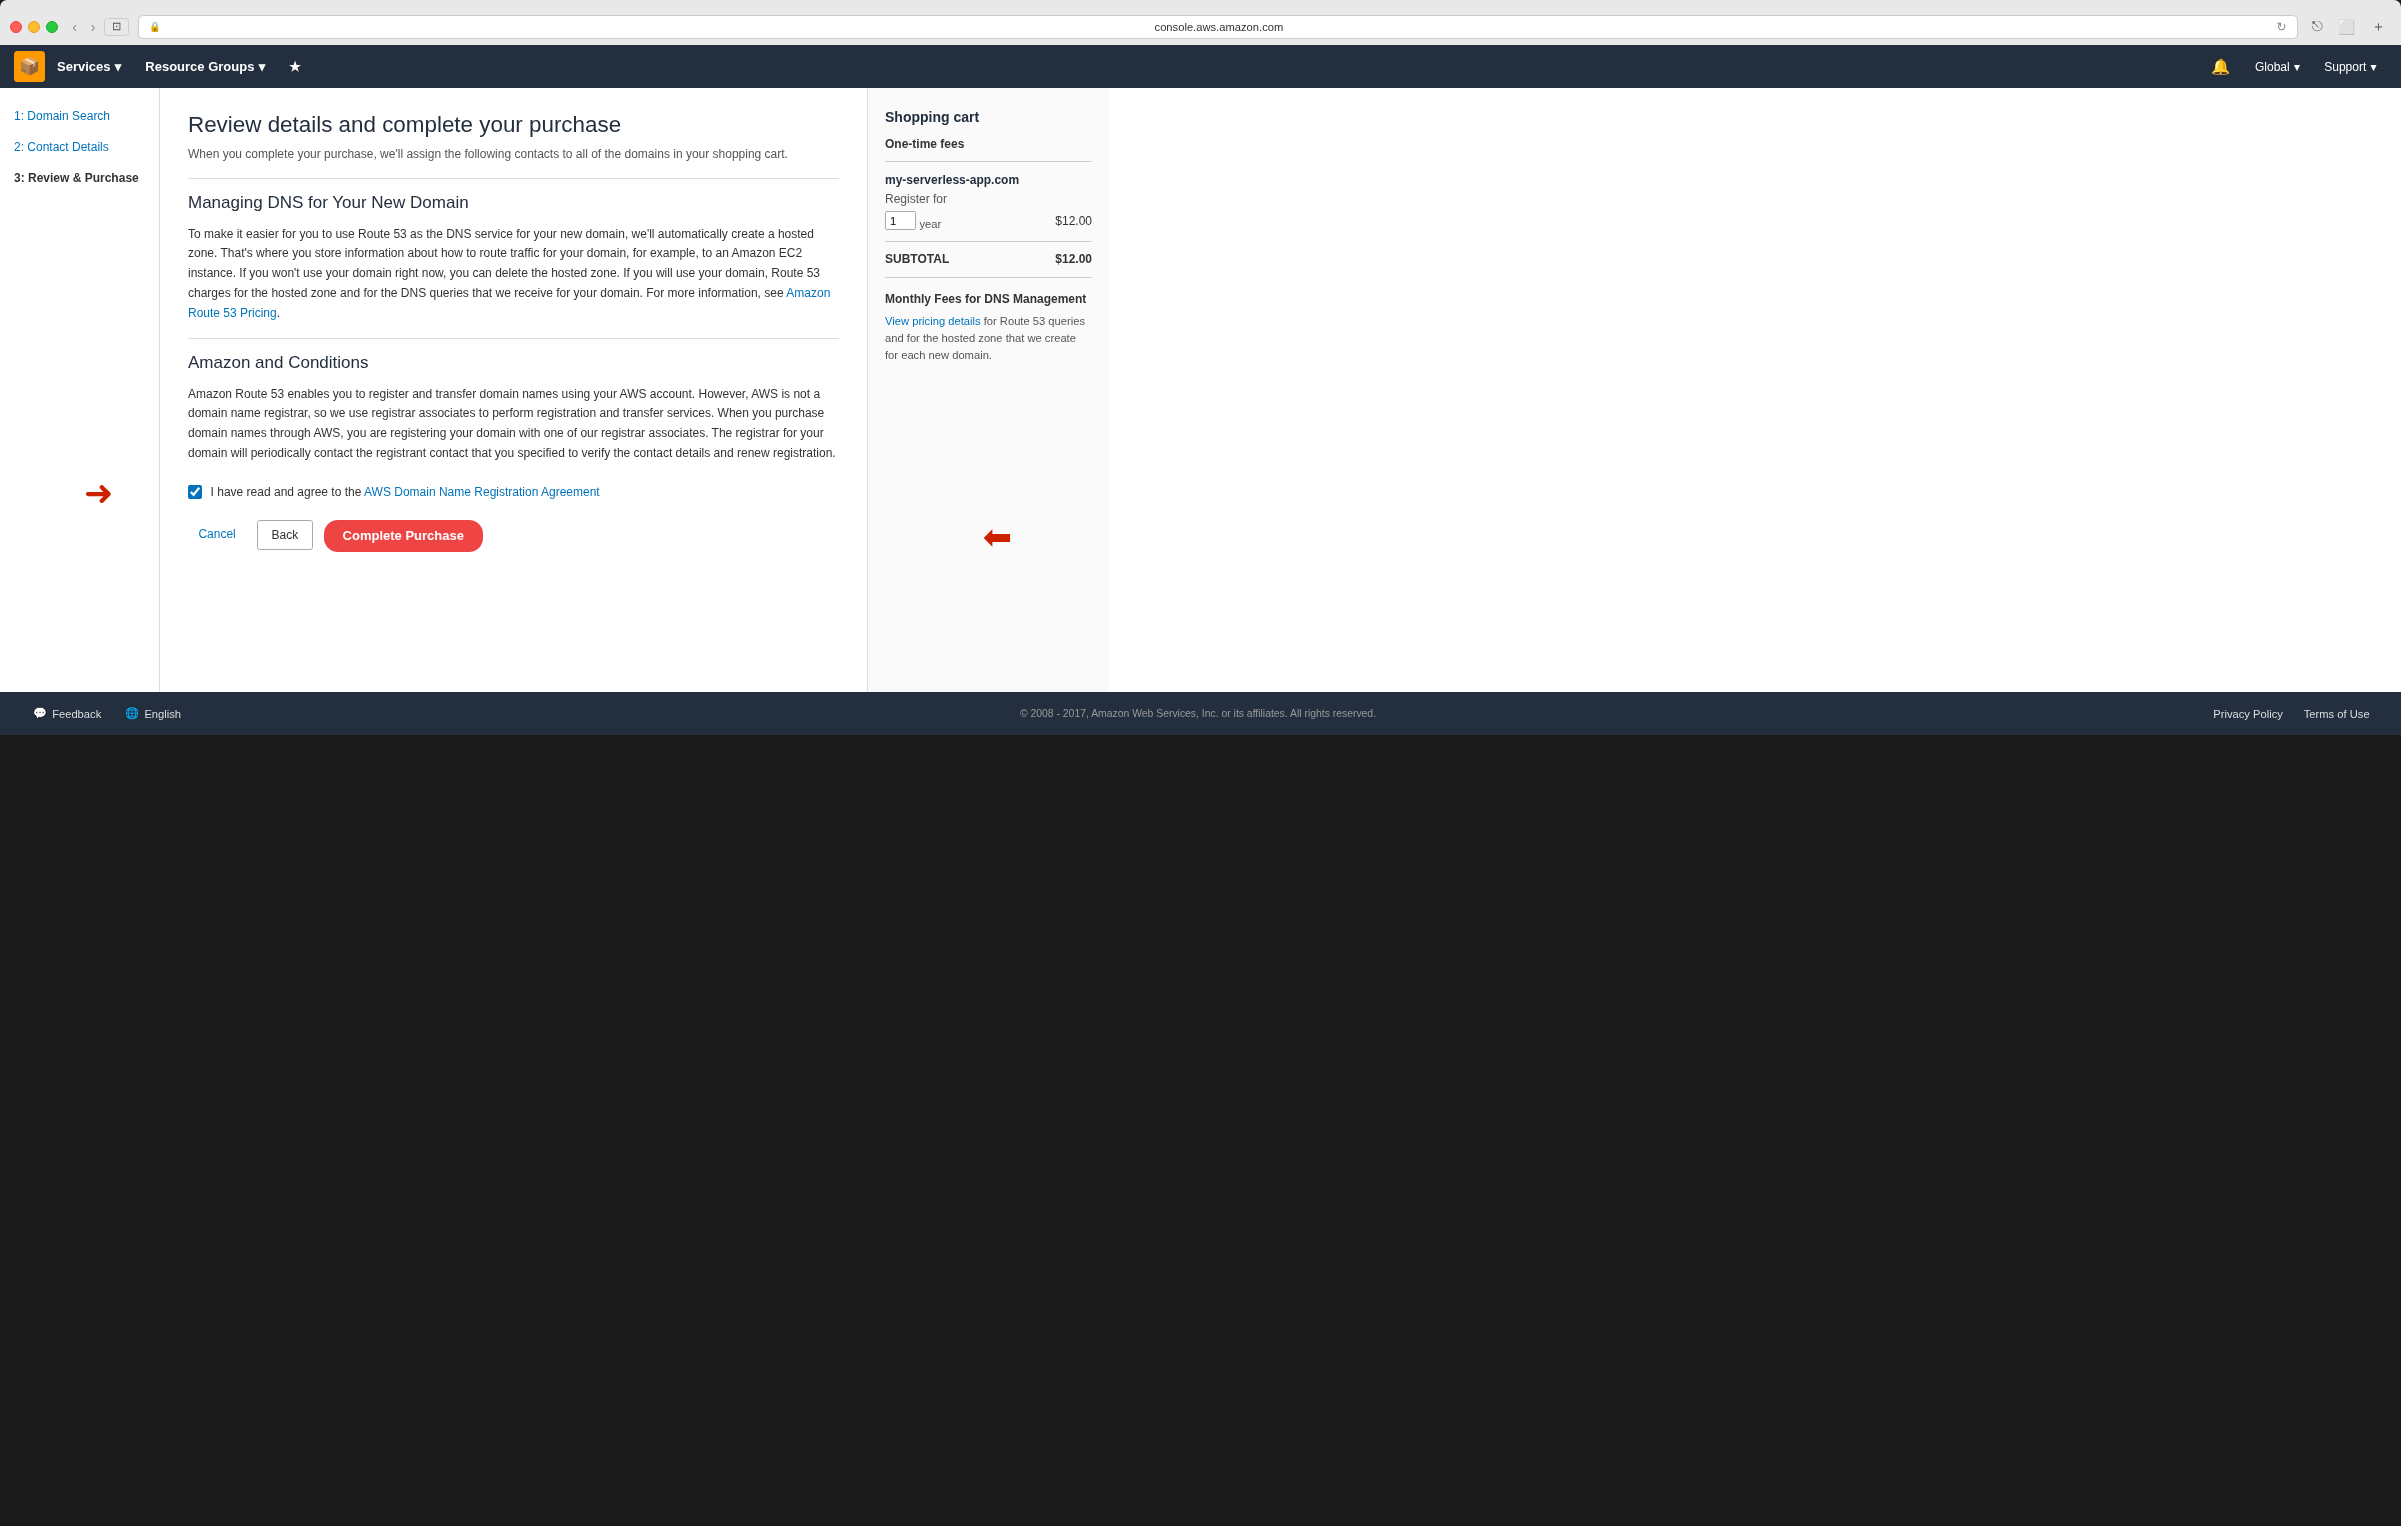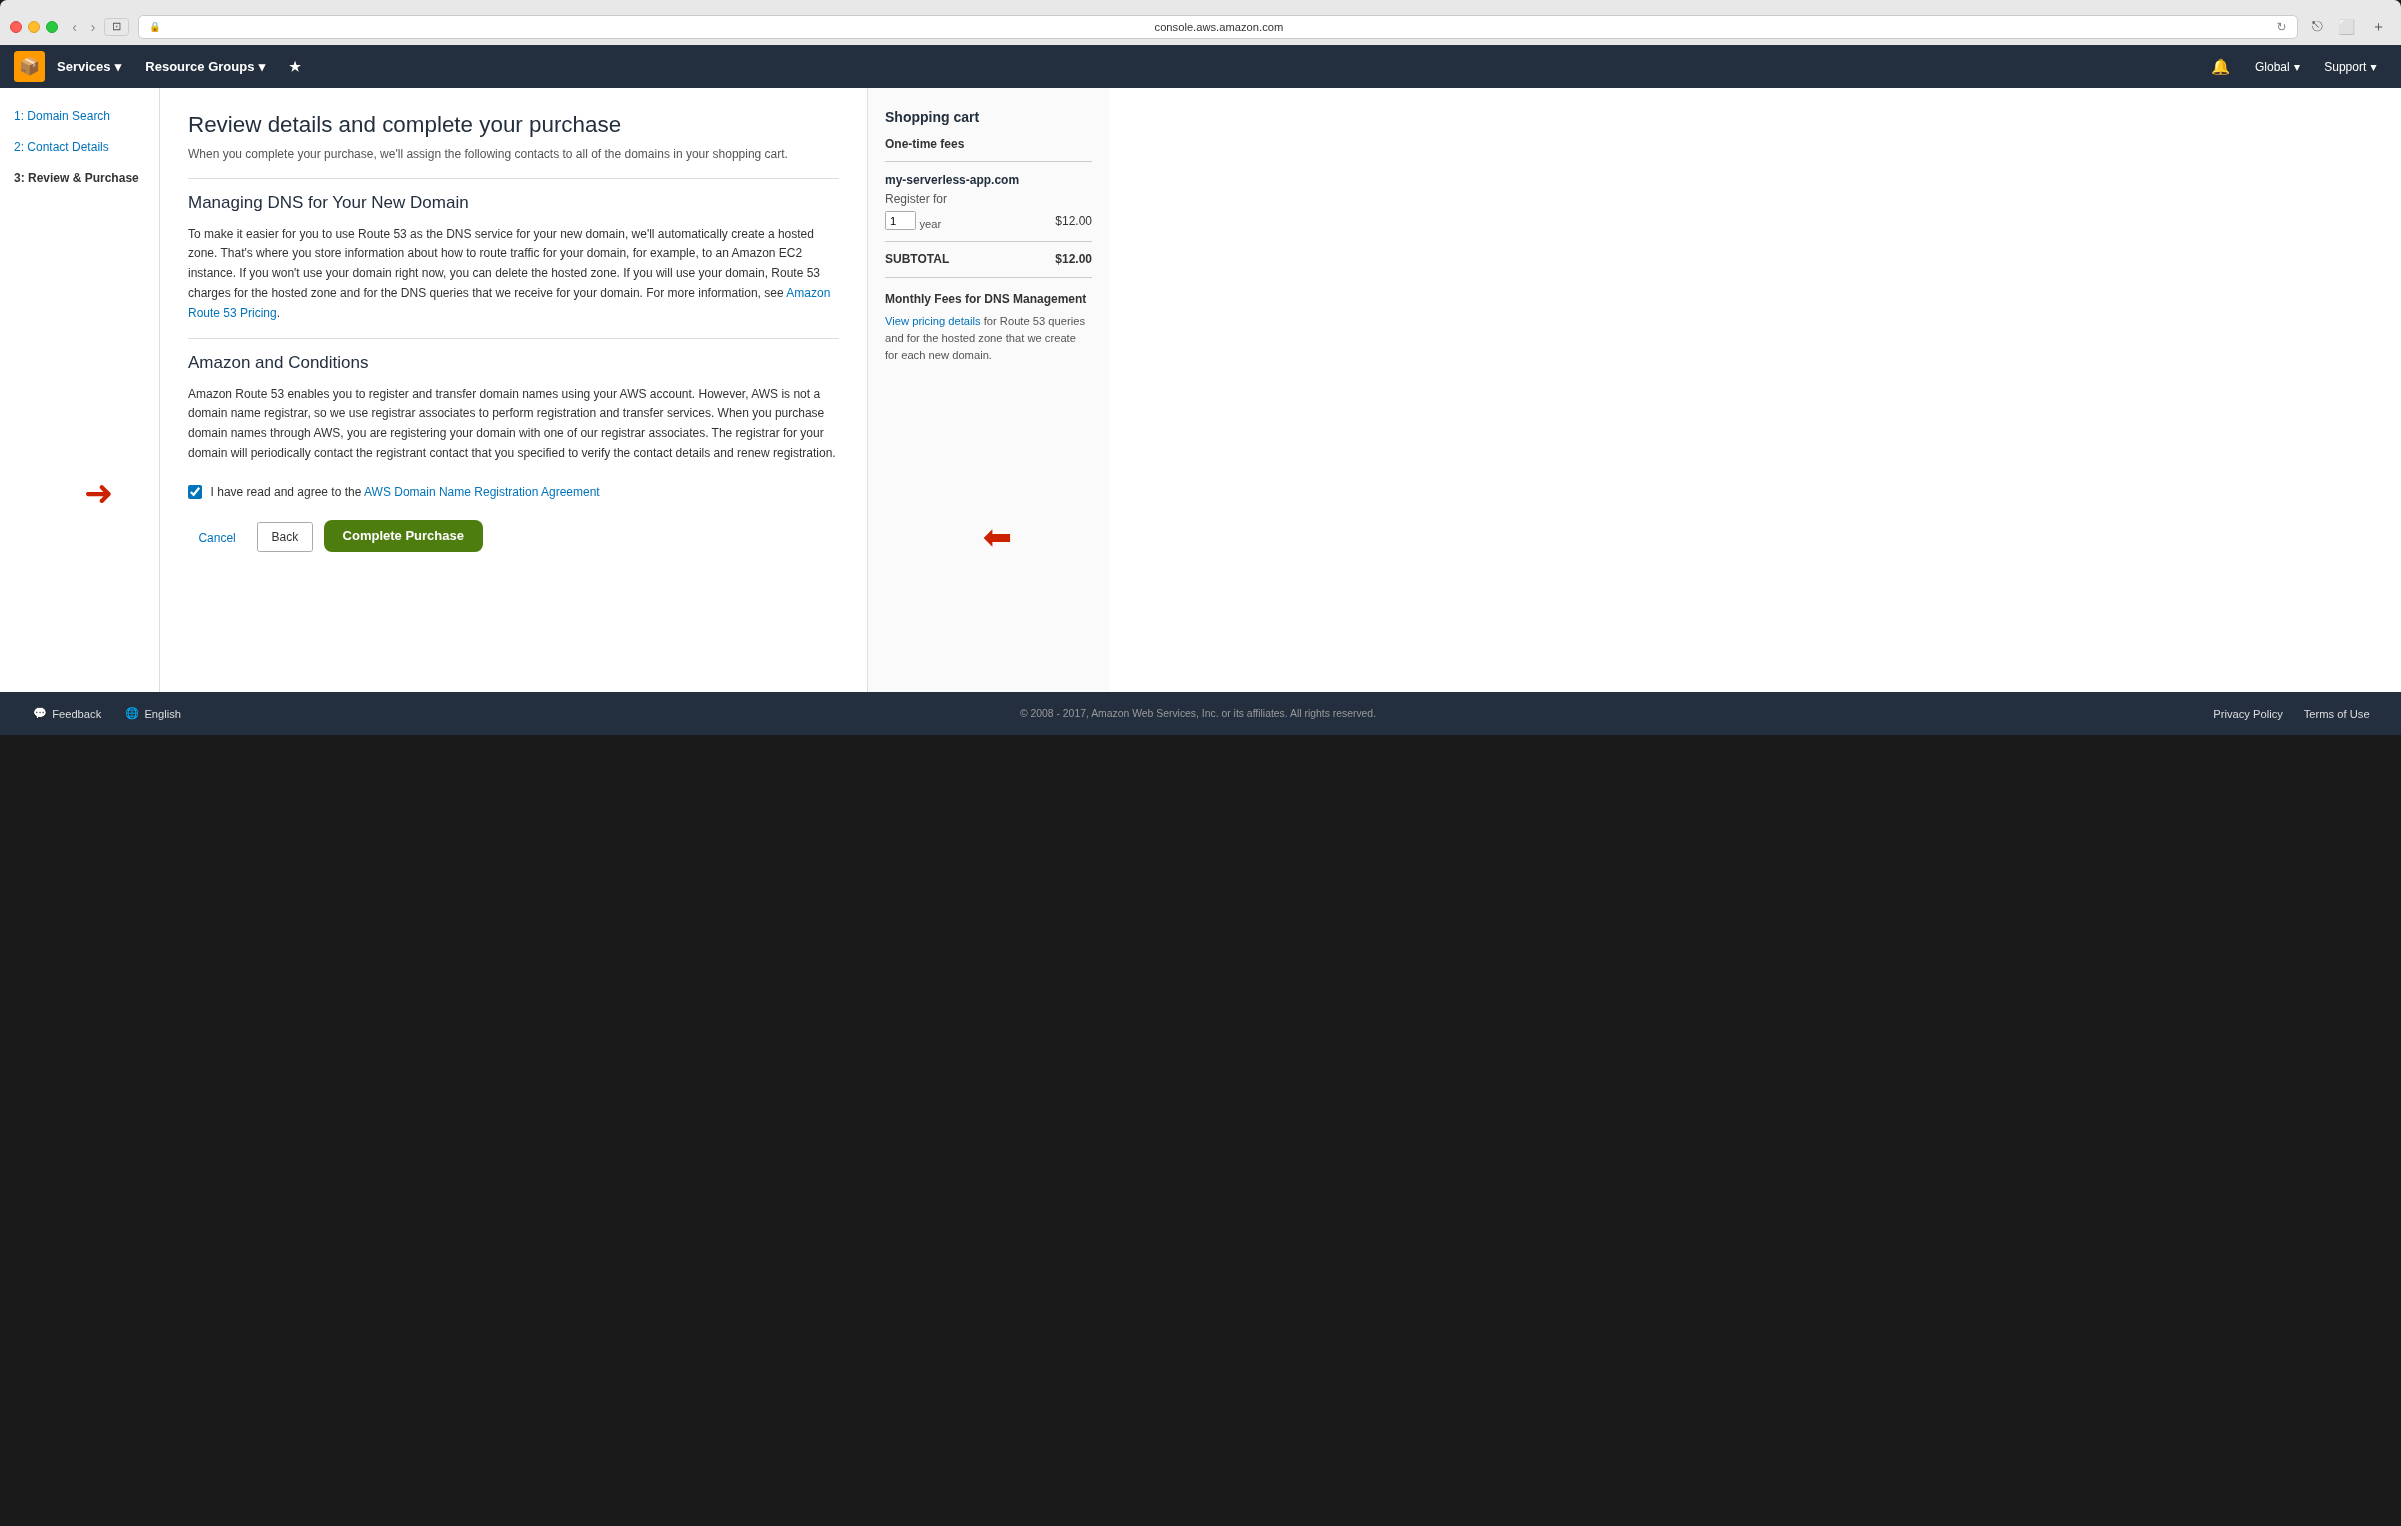--- a/index.html
+++ b/index.html
@@ -235,21 +235,21 @@
       top: 50%;
       transform: translateY(-50%);
       font-size: 35px;
       color: #cc2200;
       line-height: 1;
     }
 
     
     .button-row {
       display: flex;
-      align-items: flex-end;
+      align-items: flex-start;
       gap: 10.4px;
       margin-top: 17px;
       position: relative;
     }
     .btn-cancel {
       background: none;
       border: none;
       color: #0073bb;
       font-size: 12px;
       cursor: pointer;
@@ -258,28 +258,28 @@
     .btn-back {
       background: white;
       border: 0.9px solid #aaa;
       color: #333;
       font-size: 12px;
       cursor: pointer;
       padding: 7px 14px;
       border-radius: 2.6px;
     }
     .btn-complete {
-      background: #4d7c0f;
+      background: #ef4444;
       border: none;
       color: white;
       font-size: 13px;
       font-weight: 600;
       cursor: pointer;
       padding: 8.6px 19px;
-      border-radius: 8px;
+      border-radius: 14px;
     }
     .red-arrow-right {
       position: absolute;
       right: -173px;
       top: 50%;
       transform: translateY(-50%);
       font-size: 35px;
       color: #cc2200;
       line-height: 1;
     }

